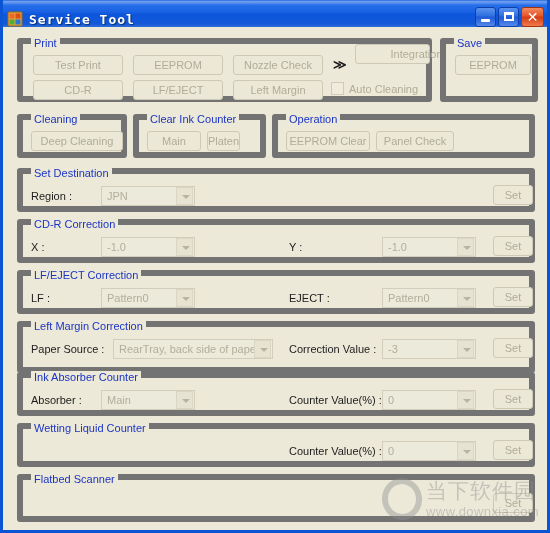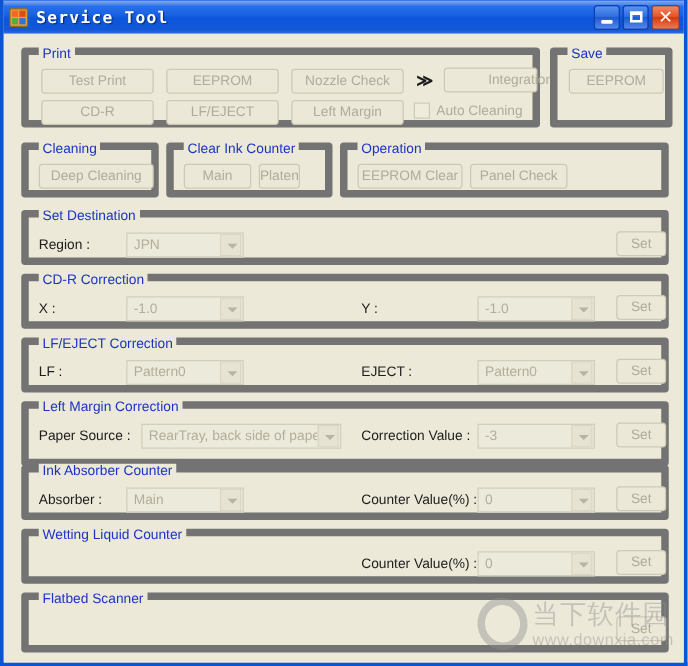--- a/index.html
+++ b/index.html
@@ -22,21 +22,21 @@
   }
 
   #titlebar {
     position: relative;
     height: 27px;
     background: linear-gradient(to bottom,
         #0a54d8 0%, #2b72ec 8%, #1a63e4 40%,
         #0d56dc 52%, #1258d8 88%, #2f6fd8 100%);
     border-top: 1px solid #3a7ae8;
     display: flex;
-    align-items: center;
+    align-items: flex-end;
     padding-left: 4px;
   }
   #titlebar .glow {
     position: absolute; left:0; top:0; right:0; height: 4px;
     background: linear-gradient(to bottom, rgba(255,255,255,.45), rgba(255,255,255,0));
     pointer-events: none;
   }
 
   #app-icon {
     width: 16px; height: 16px;
@@ -292,21 +292,21 @@
       </div>
       <div class="btn" style="left:110px; top:36px; width:90px; height:20px;">
         <span>LF/EJECT</span>
       </div>
       <div class="btn" style="left:210px; top:36px; width:90px; height:20px;">
         <span>Left Margin</span>
       </div>
 
       <div class="chev" style="left:310px; top:14px;">≫</div>
 
-      <div class="btn" style="left:332px; top:10px; width:75px; height:20px;padding-left:48px;">
+      <div class="btn" style="left:332px; top:0; width:75px; height:20px;padding-left:48px;">
         <span>Integration</span>
       </div>
 
       <div class="cbx-wrap" style="left:308px; top:38px;align-items:center;">
         <span class="cbx-box"></span>
         <span class="cbx-lbl">Auto Cleaning</span>
       </div>
     </div>
 
     <div class="group" style="left:437px; top:11px; width:98px; height:64px;">

